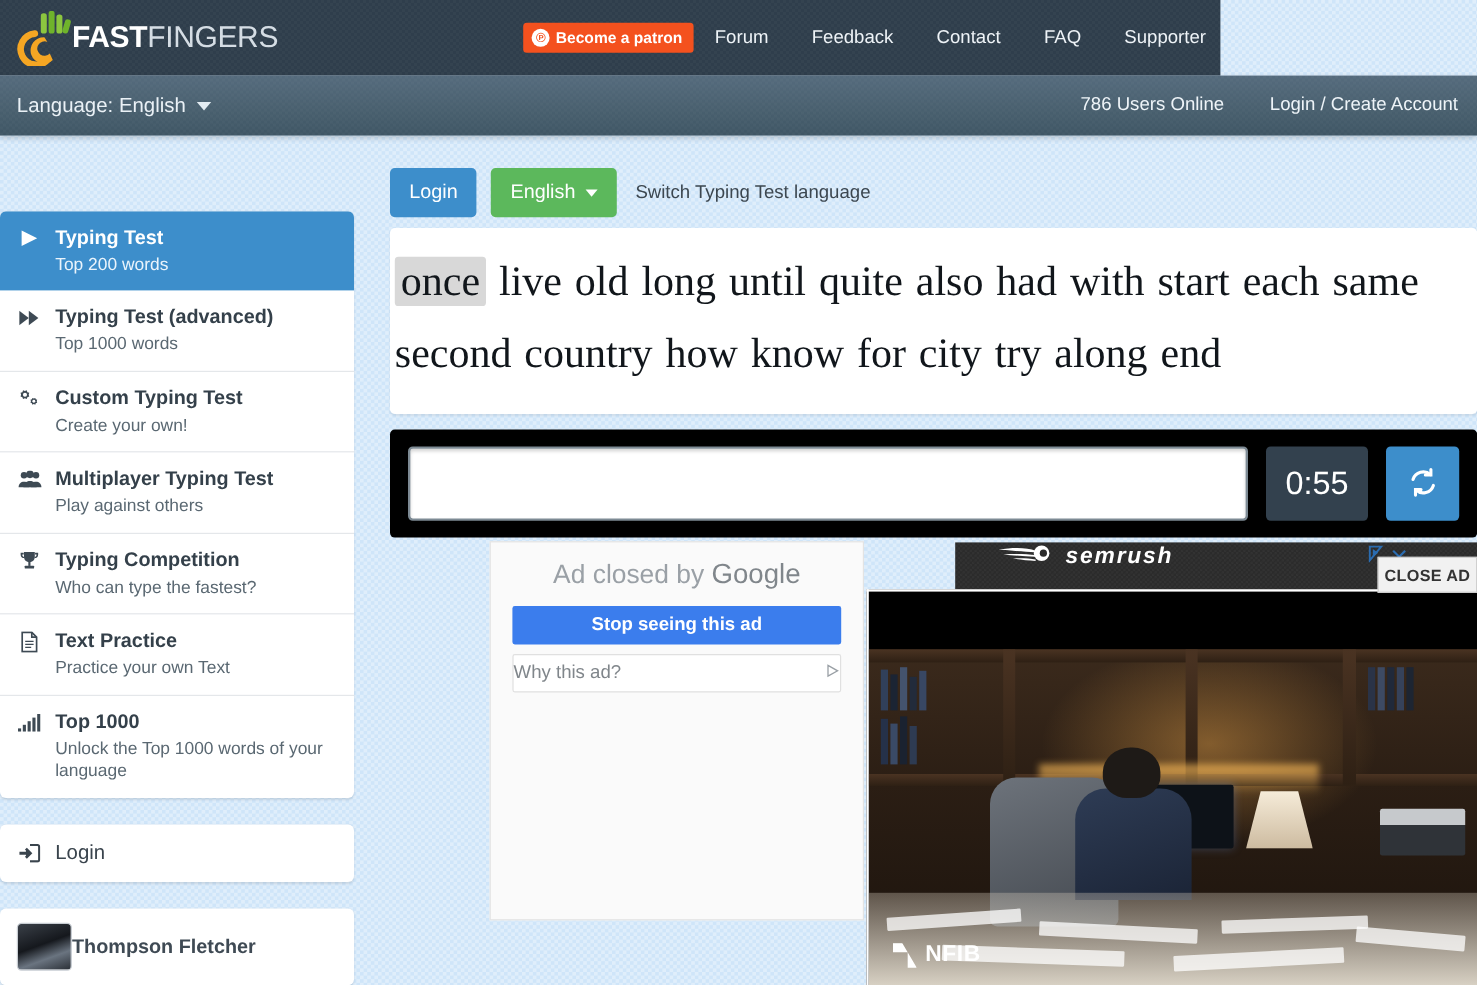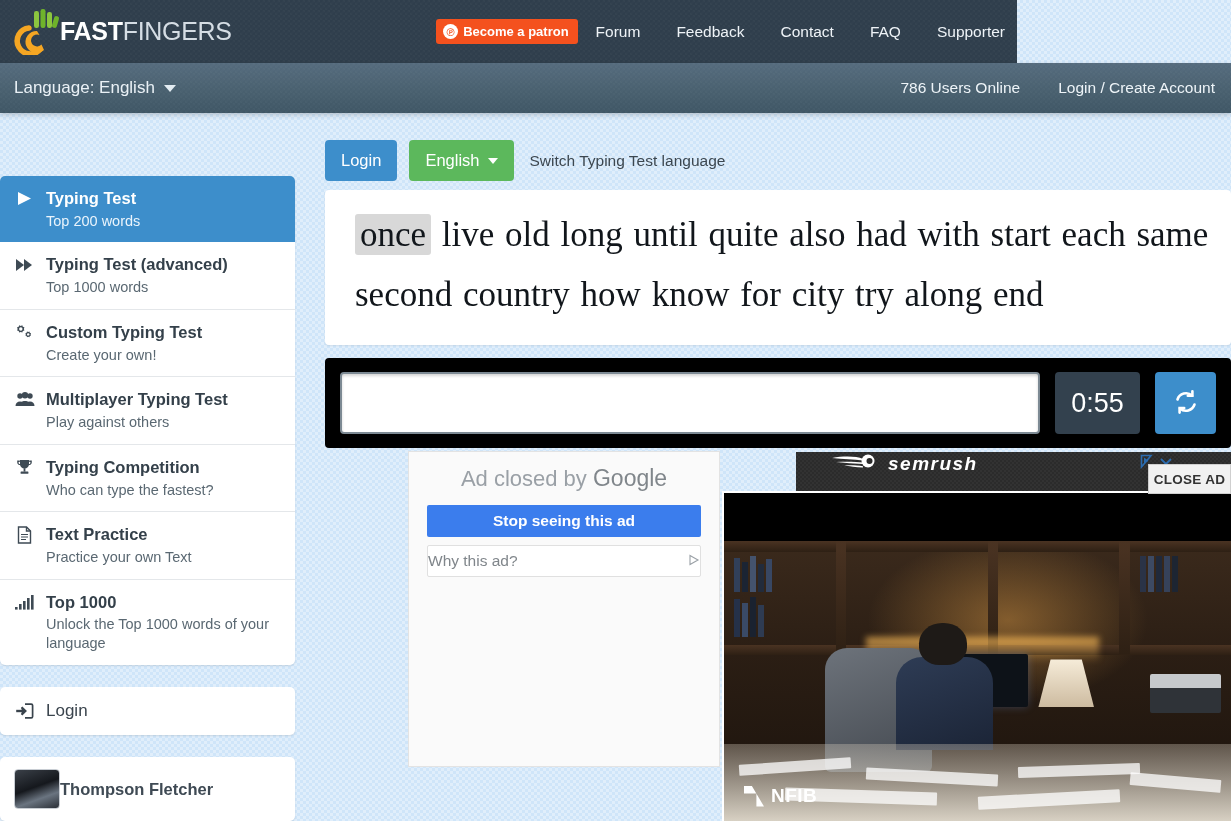--- a/index.html
+++ b/index.html
@@ -141,21 +141,21 @@
     font-family: "Liberation Sans", sans-serif;
   }
   .btn-blue { background: #3d8ecb; }
   .btn-green { background: #5cb85c; display: flex; align-items: center; gap: 8px; }
   .caret-sm { width: 0; height: 0; border-left: 5px solid transparent;
               border-right: 5px solid transparent; border-top: 6px solid #fff; }
   .switch-note { font-size: 15.5px; color: #3c4750; margin-left: 4px; }
 
   .words-box {
     background: #ffffff; border-radius: 4px; margin-top: 7px;
-    padding: 15px 18px 20px 30px; min-height: 119px;
+    padding: 15px 18px 20px 4px; min-height: 119px;
     font-family: "Liberation Serif", serif; font-size: 35px;
     color: #11161b; line-height: 1.72;
     box-shadow: 0 1px 2px rgba(0,0,0,.07);
     word-spacing: 2px;
   }
   .w-current { background: #d8d8d8; border-radius: 3px; padding: 1px 5px; }
 
   .input-row {
     margin-top: 13px; background: #000000; border-radius: 4px;
     padding: 14px 15px; display: flex; align-items: center; gap: 15px;

